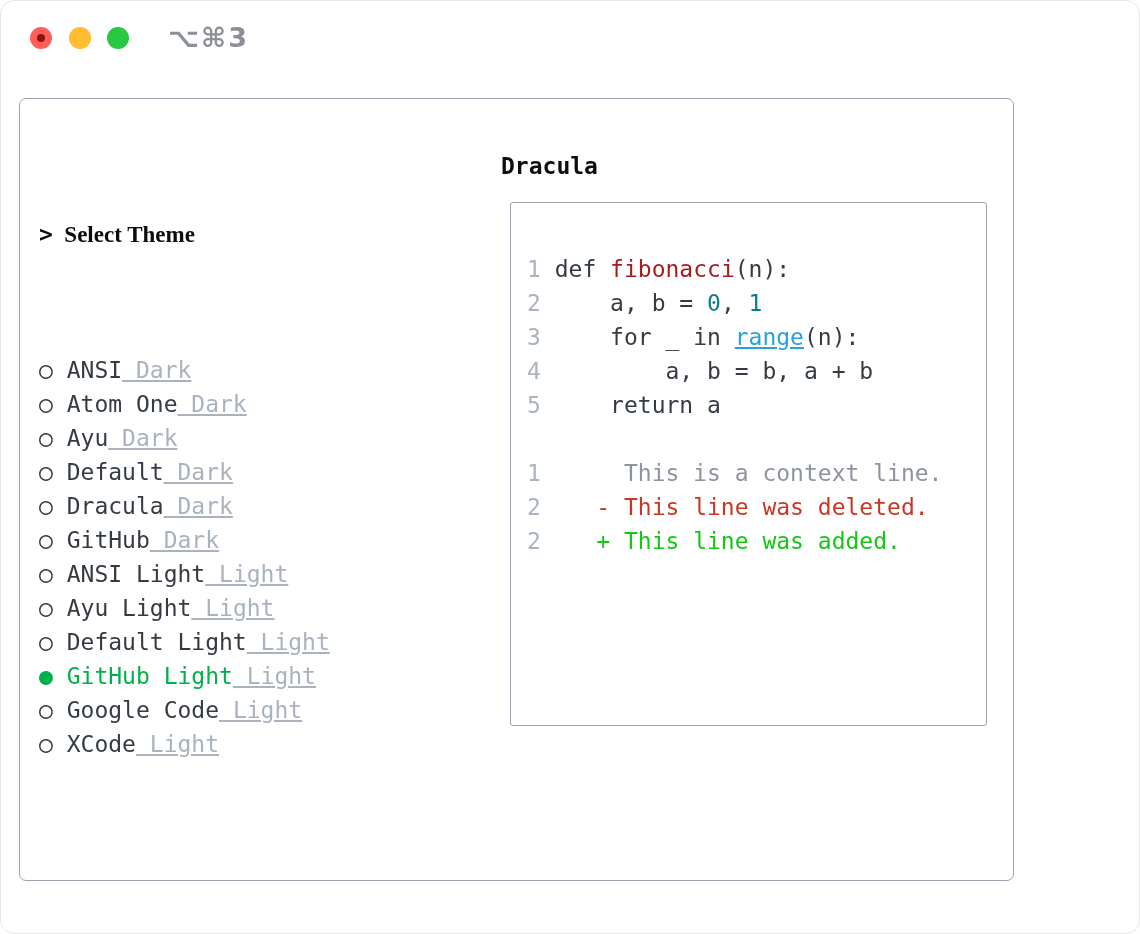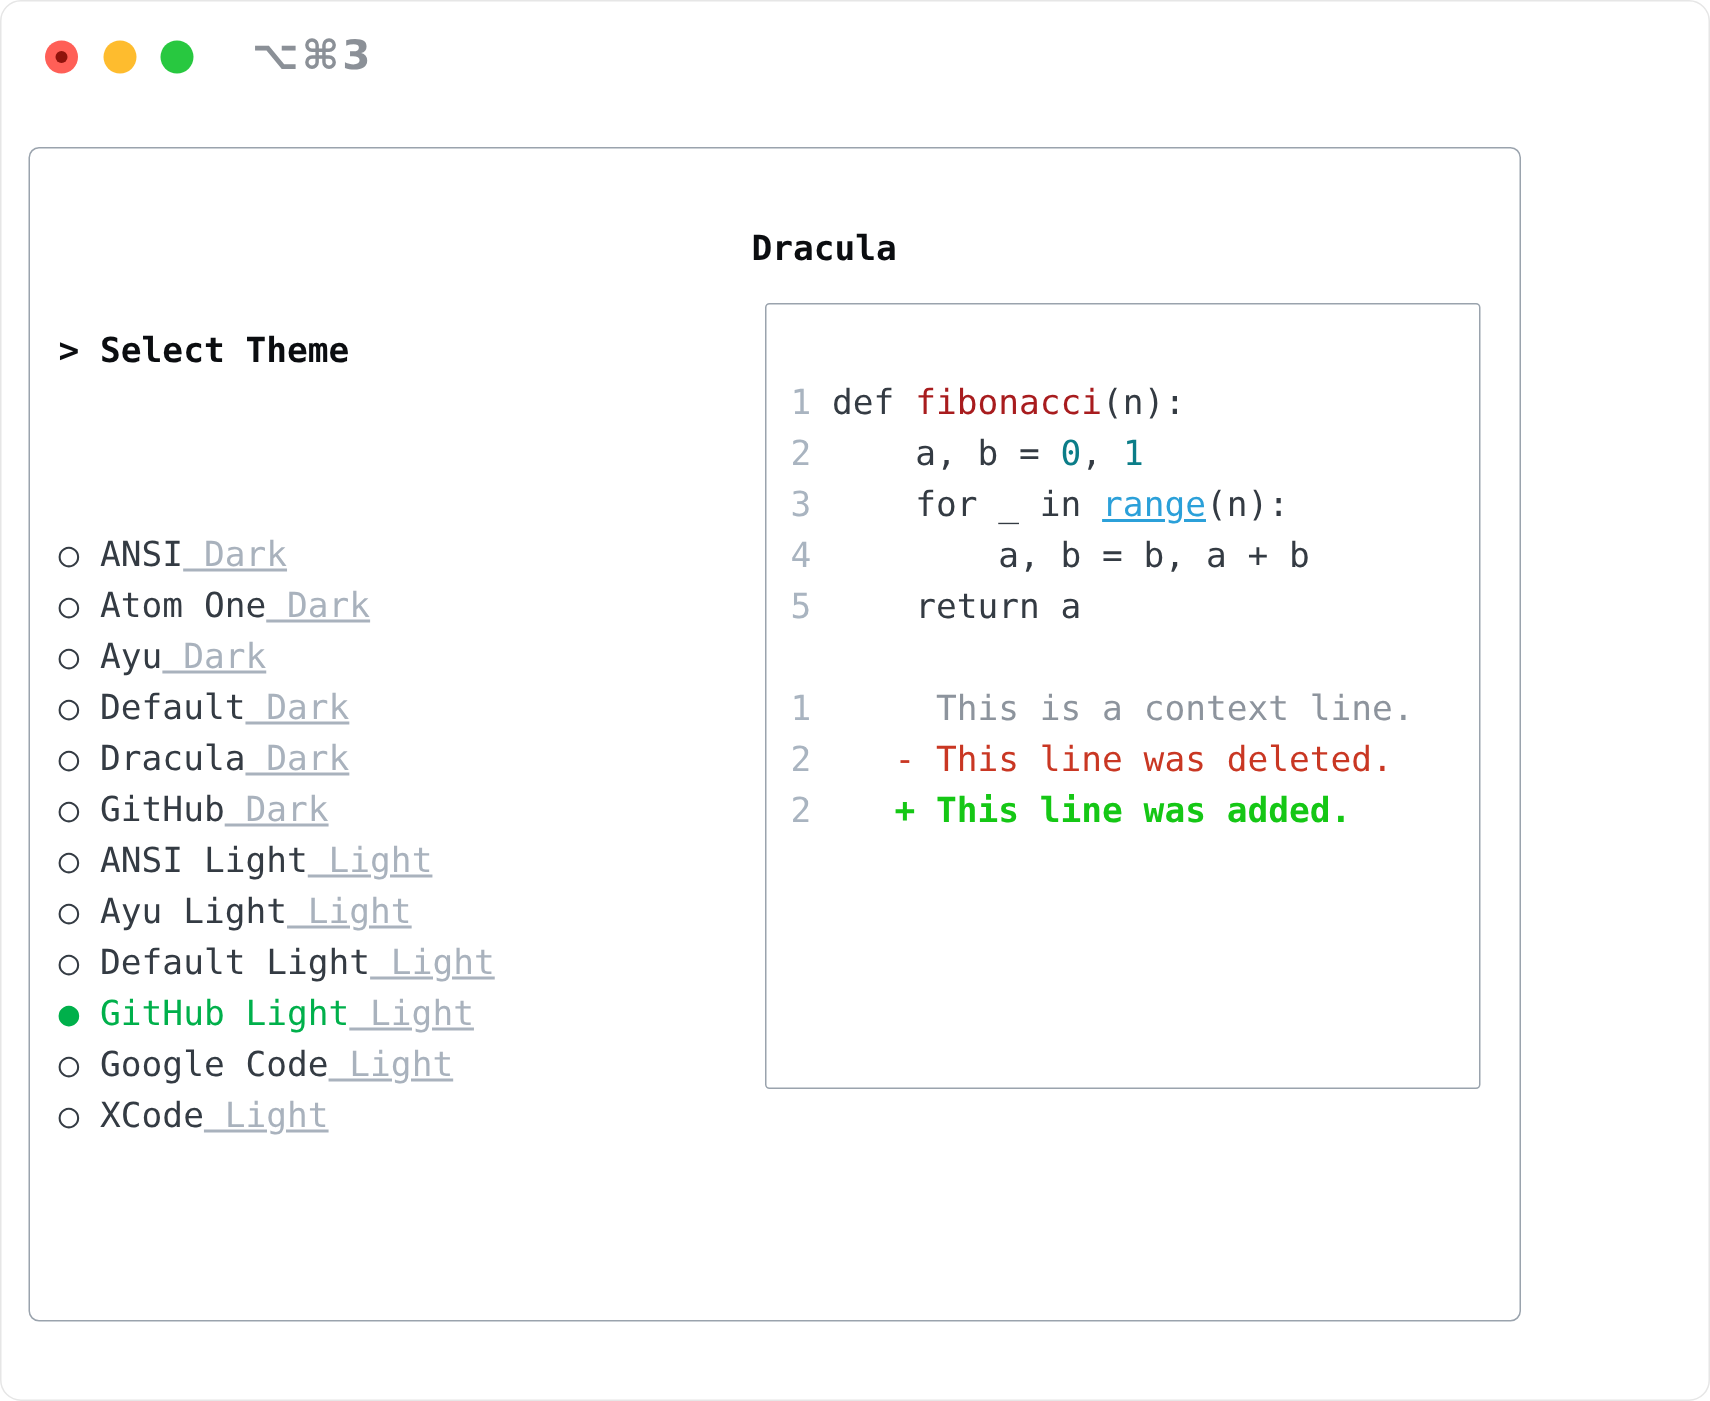--- a/index.html
+++ b/index.html
@@ -33,21 +33,21 @@
     position:absolute;left:18px;top:97px;width:995px;height:783px;
     border:1.5px solid var(--panel-border);border-radius:7px;box-sizing:border-box;
     background:#ffffff;
   }
   .left-pane{
     position:absolute;left:19px;top:50px;width:450px;
     font-size:23px;line-height:34px;white-space:pre;color:var(--code-ink);
   }
   .row{height:34px;}
   .header-row{color:var(--ink);font-weight:bold;}
-  .header-label{margin-left:1ch;}
+  .header-label{margin-left:1ch;font-family:Liberation Serif, serif;}
   .variant{color:var(--muted-gray);text-decoration:underline;}
   .theme-option.selected .bullet,.theme-option.selected .name,
   .apply-option.selected .bullet,.apply-option.selected .name{color:var(--accent-green);}
   
   .preview-title{
     position:absolute;left:481px;top:50px;height:34px;line-height:34px;
     font-size:23px;font-weight:bold;color:var(--ink);
   }
   .preview-box{
     position:absolute;left:490px;top:103px;width:477px;height:524px;
@@ -59,21 +59,21 @@
     font-size:23px;line-height:34px;white-space:pre;
   }
   .code-line{height:34px;}
   .tok-ln{color:var(--line-number-gray);}
   .tok-code{color:var(--code-ink);}
   .tok-fn{color:var(--function-red);}
   .tok-num{color:var(--number-teal);}
   .tok-call{color:var(--call-blue);text-decoration:underline;}
   .tok-ctx{color:var(--context-gray);}
   .tok-del{color:var(--diff-del-red);text-align:right;}
-  .tok-add{color:var(--diff-add-green);font-weight:bold;}
+  .tok-add{color:var(--diff-add-green);}
 </style>
 </head>
 <body>
 
 <div class="window">
 
   <div class="titlebar">
     <div class="light light-red"></div>
     <div class="light light-yellow"></div>
     <div class="light light-green"></div>

